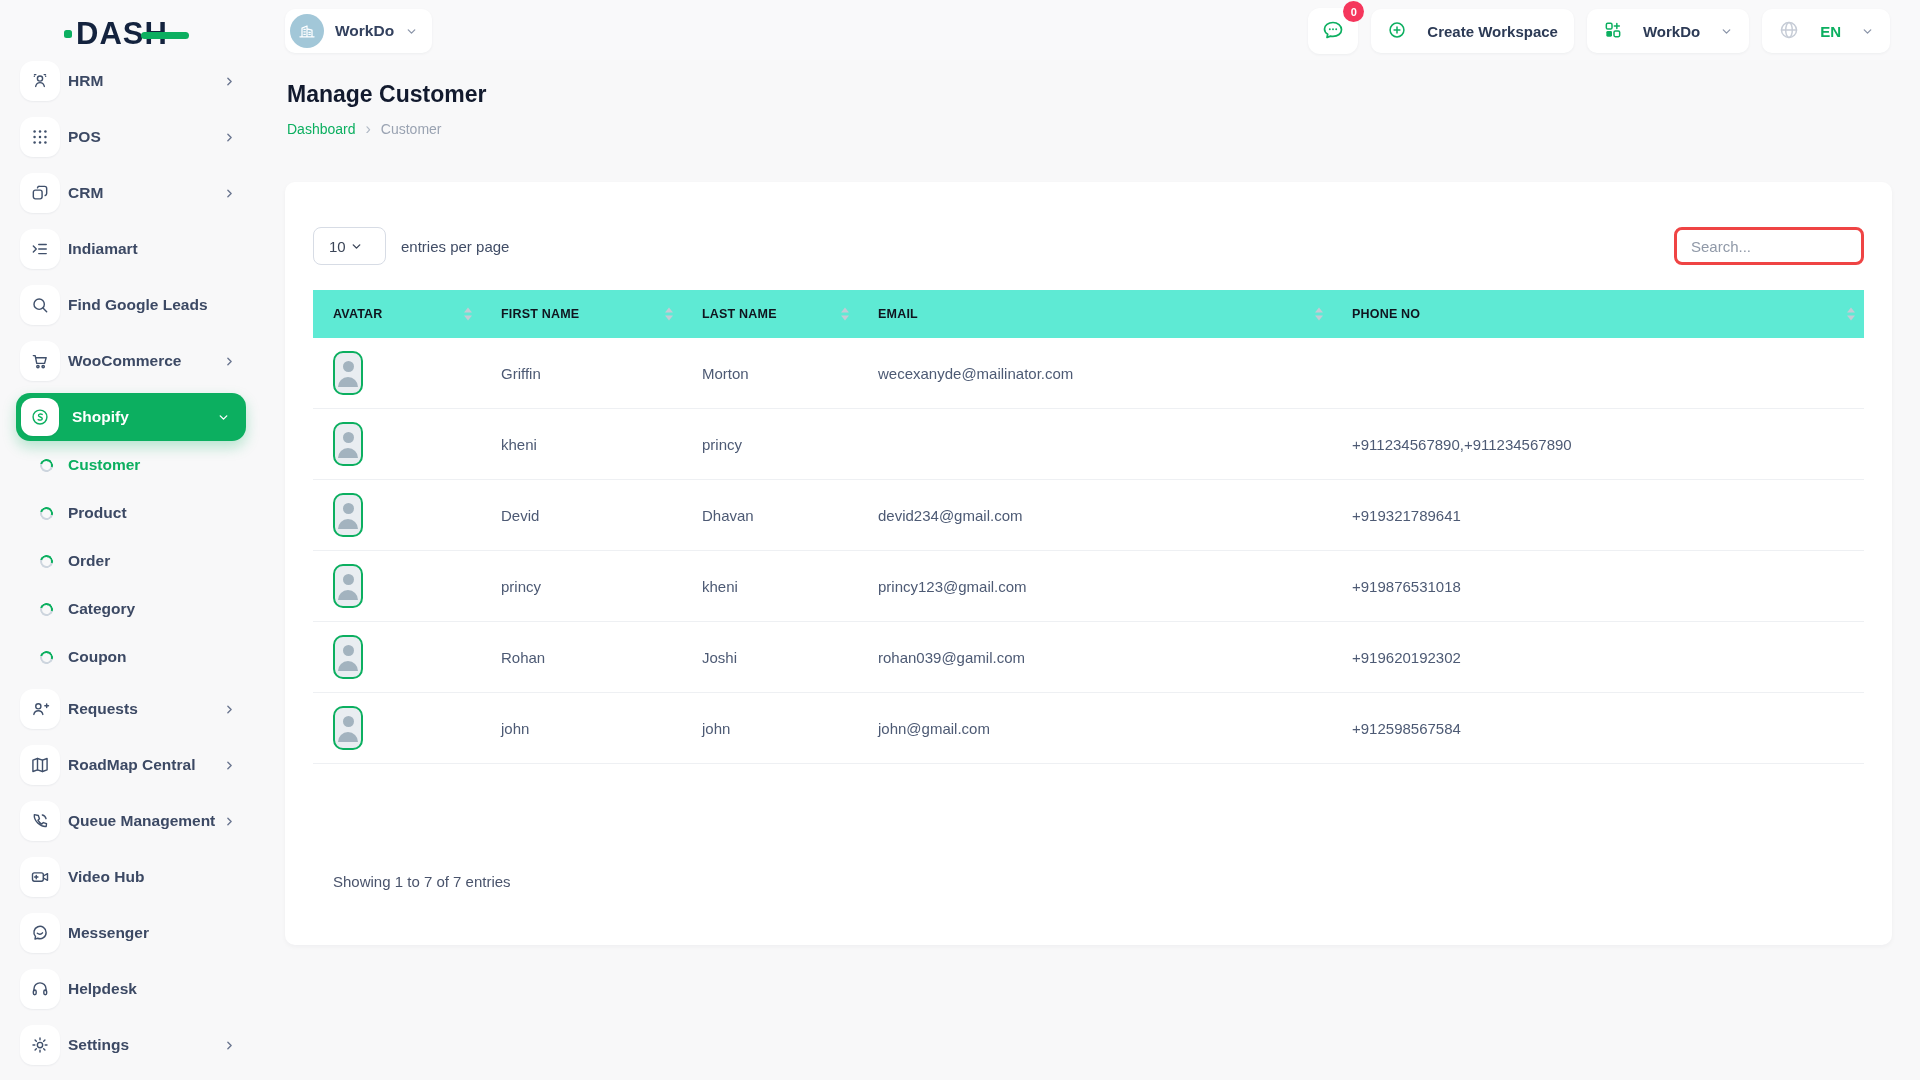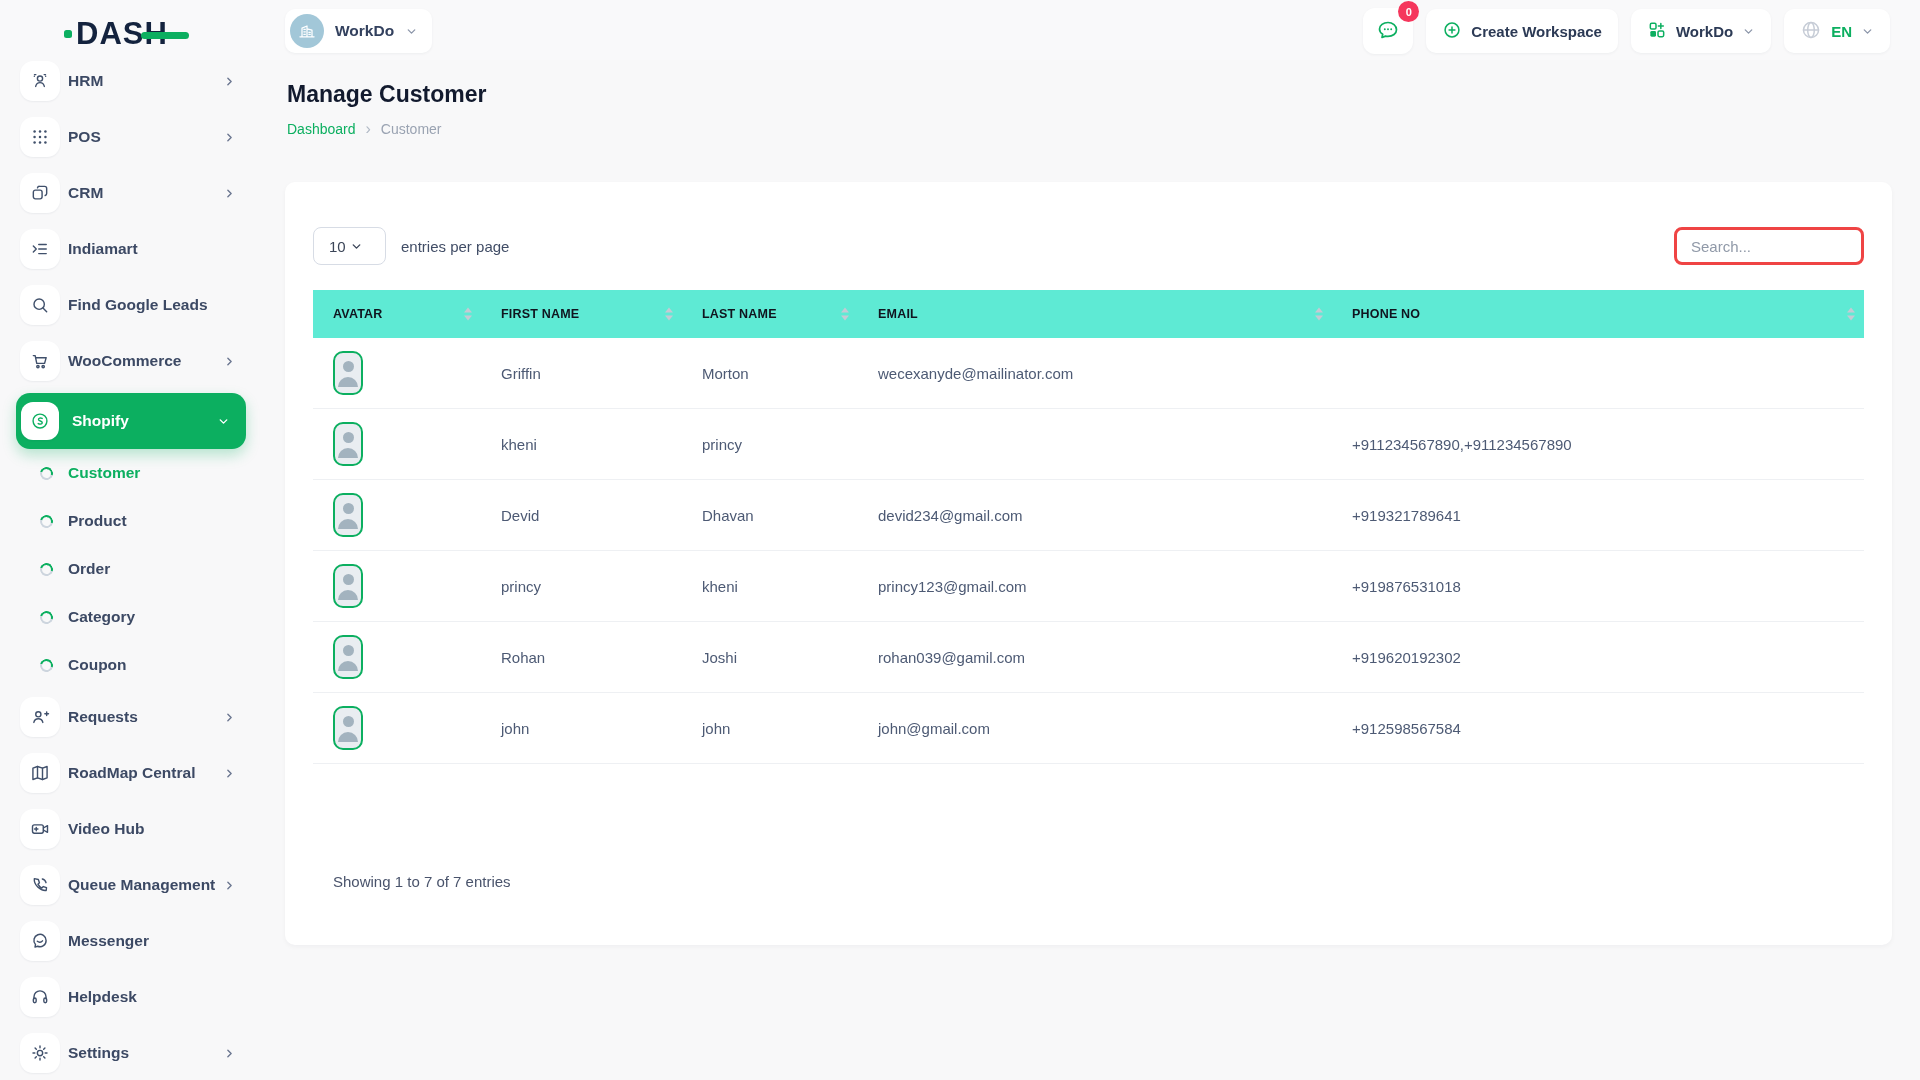--- a/index.html
+++ b/index.html
@@ -18,34 +18,34 @@
            background:#fff;border:none;border-radius:10px;padding:0 14px 0 5px;gap:11px;cursor:pointer;
            box-shadow:0 1px 3px rgba(20,30,60,.05)}
   .ws-avatar{width:34px;height:34px;border-radius:50%;background:#a2c7d8;display:flex;align-items:center;justify-content:center}
   .ws-label{font-size:15.5px;font-weight:600;color:#33415e}
 
   .hright{position:absolute;right:30px;top:8px;display:flex;gap:13px;align-items:center}
   .icon-btn{width:50px;height:46px;border-radius:12px;background:#fff;border:none;position:relative;
             display:flex;align-items:center;justify-content:center;cursor:pointer;box-shadow:0 1px 3px rgba(20,30,60,.05)}
   .badge{position:absolute;top:-7px;right:-6px;min-width:21px;height:21px;border-radius:50%;background:#f5365c;
          color:#fff;font-size:11px;font-weight:700;display:flex;align-items:center;justify-content:center}
-  .pill{height:44px;display:flex;align-items:center;gap:9px;padding:0 16px;border:none;background:#fff;
+  .pill{height:44px;display:flex;align-items:center;gap:20px;padding:0 16px;border:none;background:#fff;
         border-radius:10px;font-size:15px;font-weight:600;color:#2c3a55;cursor:pointer;box-shadow:0 1px 3px rgba(20,30,60,.05)}
   .pill .green{color:#0caf60}
   .chev-sm{display:flex}
 
   
   .sidebar{position:absolute;top:60px;left:0;width:262px;bottom:0;overflow:hidden}
   .side-list{margin-top:-7px}
   .side-item{height:56px;display:flex;align-items:center;padding-left:20px;position:relative;cursor:pointer}
   .ibox{width:40px;height:40px;background:#fff;border-radius:13px;display:flex;align-items:center;justify-content:center;
         box-shadow:0 1px 2px rgba(20,30,60,.06);flex:none}
   .slabel{font-size:15.5px;font-weight:600;color:#3c4964;margin-left:8px;white-space:nowrap}
   .schev{position:absolute;right:26px;display:flex}
-  .side-item.active{background:#0caf60;border-radius:14px;height:56px;margin:4px 16px 0 16px;padding-left:5px;
+  .side-item.active{background:#0caf60;border-radius:14px;height:48px;margin:4px 16px 0 16px;padding-left:5px;
                     box-shadow:0 6px 14px rgba(12,175,96,.28)}
   .side-item.active .ibox{width:38px;height:38px;border-radius:12px}
   .side-item.active .slabel{color:#fff;font-weight:700;margin-left:13px}
   .side-item.active .schev{right:16px}
   .sub-item{height:48px;display:flex;align-items:center;padding-left:40px;cursor:pointer}
   .bullet{width:9px;height:9px;border-radius:50%;border:2px solid #cdd5de;border-top-color:#0caf60;
           border-right-color:#0caf60;transform:rotate(-30deg);flex:none}
   .sublabel{font-size:15.5px;font-weight:600;color:#3c4964;margin-left:15px}
   .sub-item.on .sublabel{color:#0caf60}
 
@@ -319,39 +319,39 @@
     <span class="slabel">RoadMap Central</span>
         <span class="schev">
           <svg width="13" height="13" viewBox="0 0 24 24" class="ic" style="stroke:#6b7690;stroke-width:2.6">
             <path d="M9 6l6 6-6 6"></path>
           </svg>
         </span>
       </div>
       <div class="side-item">
     <span class="ibox">
           <svg width="20" height="20" viewBox="0 0 24 24" class="ic ">
+            <path d="M5.2 4.4C4.8 8 6.4 11.6 9.3 14.5s6.5 4.5 10.1 4.1l.4-3.4-3.8-1.3-1.8 1.8c-1.9-1-3.7-2.8-4.7-4.7l1.8-1.8-1.3-3.8z"></path>
+            <path d="M14.8 4.8c2.2.5 3.9 2.2 4.4 4.4"></path>
+          </svg>
+        </span>
+    <span class="slabel">Queue Management</span>
+        <span class="schev">
+          <svg width="13" height="13" viewBox="0 0 24 24" class="ic" style="stroke:#6b7690;stroke-width:2.6">
+            <path d="M9 6l6 6-6 6"></path>
+          </svg>
+        </span>
+      </div>
+      <div class="side-item">
+    <span class="ibox">
+          <svg width="20" height="20" viewBox="0 0 24 24" class="ic ">
             <rect x="3" y="7" width="13" height="10" rx="2.2"></rect>
             <path d="M16 10.8l5-2.8v8l-5-2.8M7.5 10v4M5.5 12h4"></path>
           </svg>
         </span>
     <span class="slabel">Video Hub</span>
-      </div>
-      <div class="side-item">
-    <span class="ibox">
-          <svg width="20" height="20" viewBox="0 0 24 24" class="ic ">
-            <path d="M5.2 4.4C4.8 8 6.4 11.6 9.3 14.5s6.5 4.5 10.1 4.1l.4-3.4-3.8-1.3-1.8 1.8c-1.9-1-3.7-2.8-4.7-4.7l1.8-1.8-1.3-3.8z"></path>
-            <path d="M14.8 4.8c2.2.5 3.9 2.2 4.4 4.4"></path>
-          </svg>
-        </span>
-    <span class="slabel">Queue Management</span>
-        <span class="schev">
-          <svg width="13" height="13" viewBox="0 0 24 24" class="ic" style="stroke:#6b7690;stroke-width:2.6">
-            <path d="M9 6l6 6-6 6"></path>
-          </svg>
-        </span>
       </div>
       <div class="side-item">
     <span class="ibox">
           <svg width="20" height="20" viewBox="0 0 24 24" class="ic ">
             <path d="M19.3 11.3a7.3 7.3 0 1 0-12.7 4.9L6 19.3l3.1-1a7.3 7.3 0 0 0 10.2-7z"></path>
             <path d="M8.8 12.4c1.8 1.6 4.4 1.6 6.2-.6"></path>
           </svg>
         </span>
     <span class="slabel">Messenger</span>
       </div>

